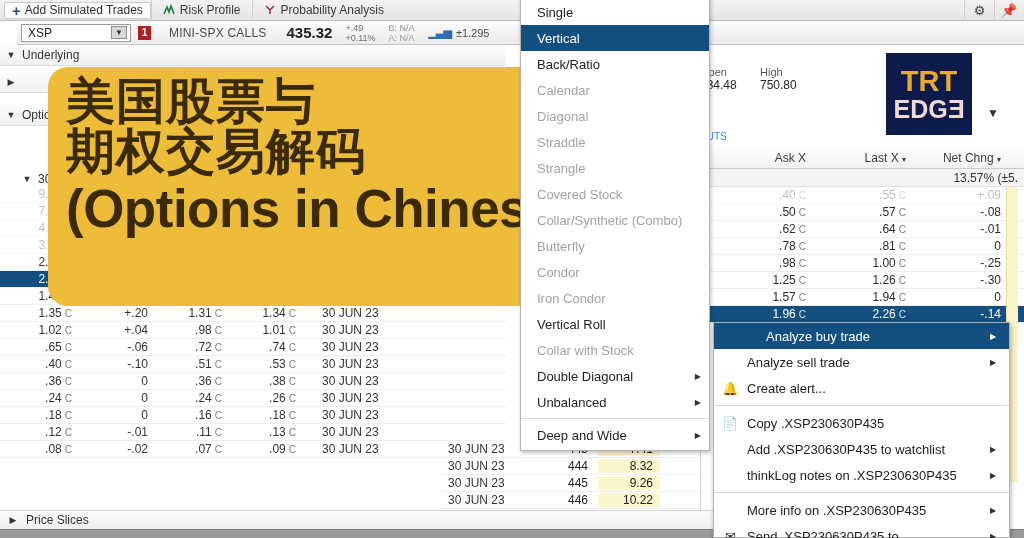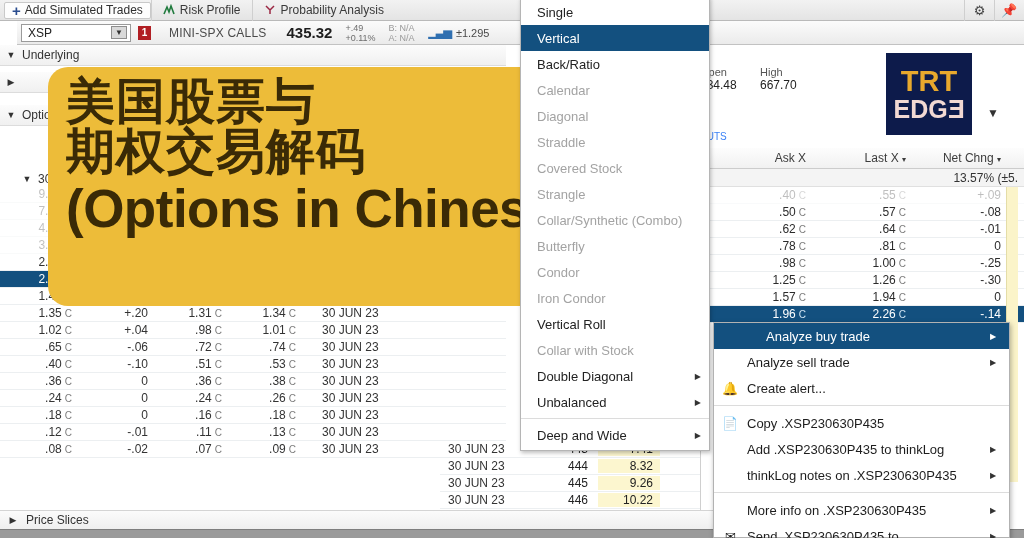--- a/index.html
+++ b/index.html
@@ -426,21 +426,21 @@
 
   <div class="rpanel"></div>
 
   <div class="q-row" style="position:absolute;left:700px;top:60px;width:186px;border:none;">
     <div class="q-cell" style="width:60px;">
       <div class="q-lbl">Open</div>
       <div class="q-val">434.48</div>
     </div>
     <div class="q-cell" style="width:110px;">
       <div class="q-lbl">High</div>
-      <div class="q-val">667.70</div>
+      <div class="q-val">750.80</div>
     </div>
   </div>
 
   <div class="logo">
     <div class="t1">TRT</div>
     <div class="t2">
       <span>EDG</span><span class="rev">E</span>
     </div>
   </div>
   <div class="dd-caret">▼</div>
@@ -526,24 +526,24 @@
         <div class="sm-item dis">
           <span>Calendar</span>
         </div>
         <div class="sm-item dis">
           <span>Diagonal</span>
         </div>
         <div class="sm-item dis">
           <span>Straddle</span>
         </div>
         <div class="sm-item dis">
+          <span>Strangle</span>
+        </div>
+        <div class="sm-item dis">
           <span>Covered Stock</span>
-        </div>
-        <div class="sm-item dis">
-          <span>Strangle</span>
         </div>
         <div class="sm-item dis">
           <span>Collar/Synthetic (Combo)</span>
         </div>
         <div class="sm-item dis">
           <span>Butterfly</span>
         </div>
         <div class="sm-item dis">
           <span>Condor</span>
         </div>
@@ -590,21 +590,21 @@
           <span class="cm-arw"></span>
         </div>
         <div class="cm-sep"></div>
         <div class="cm-item">
           <span class="cm-ic">📄</span>
           <span class="cm-lbl">Copy .XSP230630P435</span>
           <span class="cm-arw"></span>
         </div>
         <div class="cm-item">
           <span class="cm-ic"></span>
-          <span class="cm-lbl">Add .XSP230630P435 to thinkLog</span>
+          <span class="cm-lbl">Add .XSP230630P435 to watchlist</span>
           <span class="cm-arw">▶</span>
         </div>
         <div class="cm-item">
           <span class="cm-ic"></span>
           <span class="cm-lbl">thinkLog notes on .XSP230630P435</span>
           <span class="cm-arw">▶</span>
         </div>
         <div class="cm-sep"></div>
         <div class="cm-item">
           <span class="cm-ic"></span>

